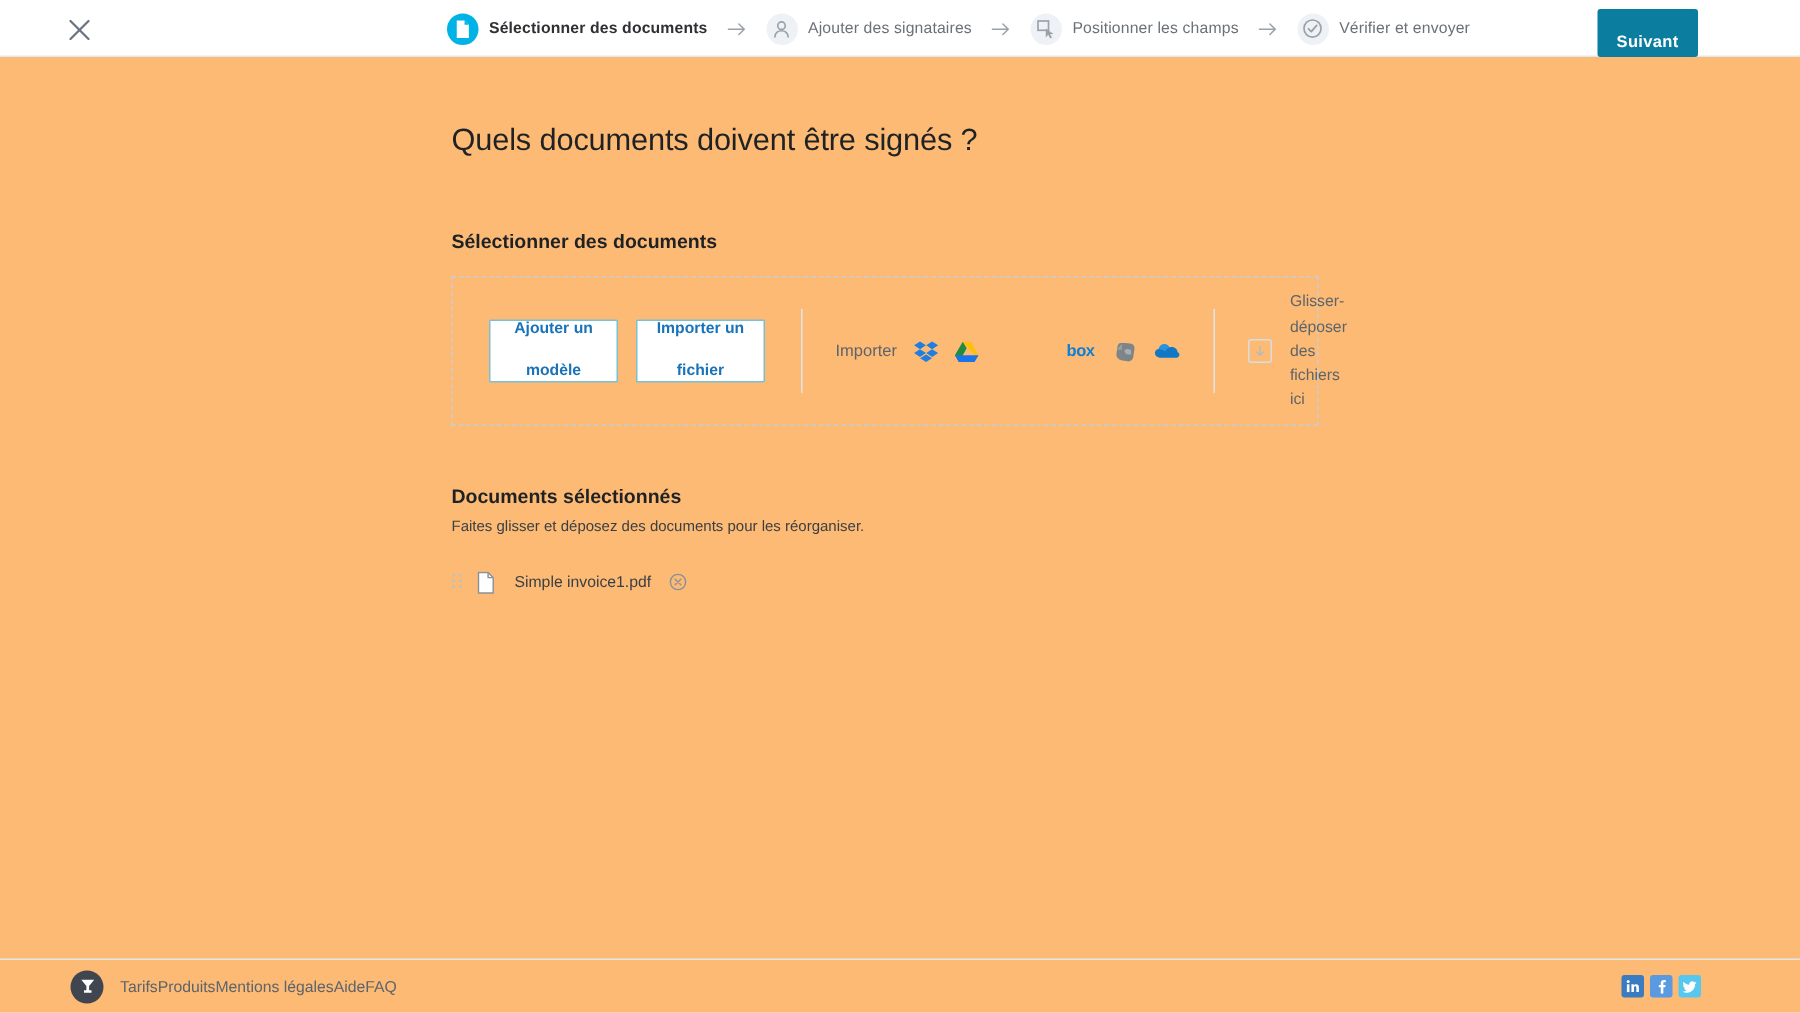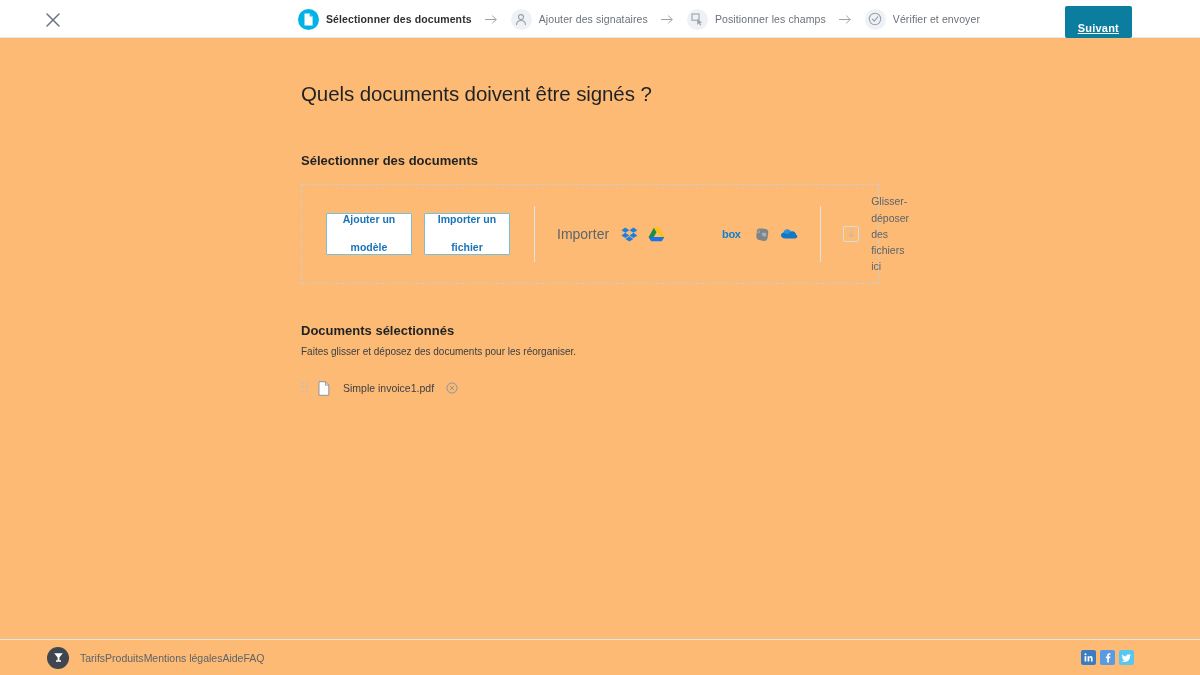--- a/index.html
+++ b/index.html
@@ -101,21 +101,20 @@
     padding: 16px 13px;
     background: #0b7d9e;
     color: #ffffff;
     font-size: 11px;
     font-weight: bold;
     border: none;
     border-radius: 2px;
     cursor: pointer;
     letter-spacing: 0.02em;
     font-family: "Liberation Sans", sans-serif;
-    text-decoration: underline;
   }
 
   
   .content {
     position: absolute;
     left: 301px;
     top: 38px;
     width: 600px;
   }
 
@@ -179,21 +178,21 @@
   }
 
   .cloud-section {
     display: flex;
     align-items: center;
     gap: 9px;
     padding: 0 22px;
   }
 
   .cloud-label {
-    font-size: 14px;
+    font-size: 11px;
     color: #5d646b;
     margin-right: 2px;
   }
 
   .cloud-icon {
     width: 18px;
     height: 18px;
     display: flex;
     align-items: center;
     justify-content: center;

